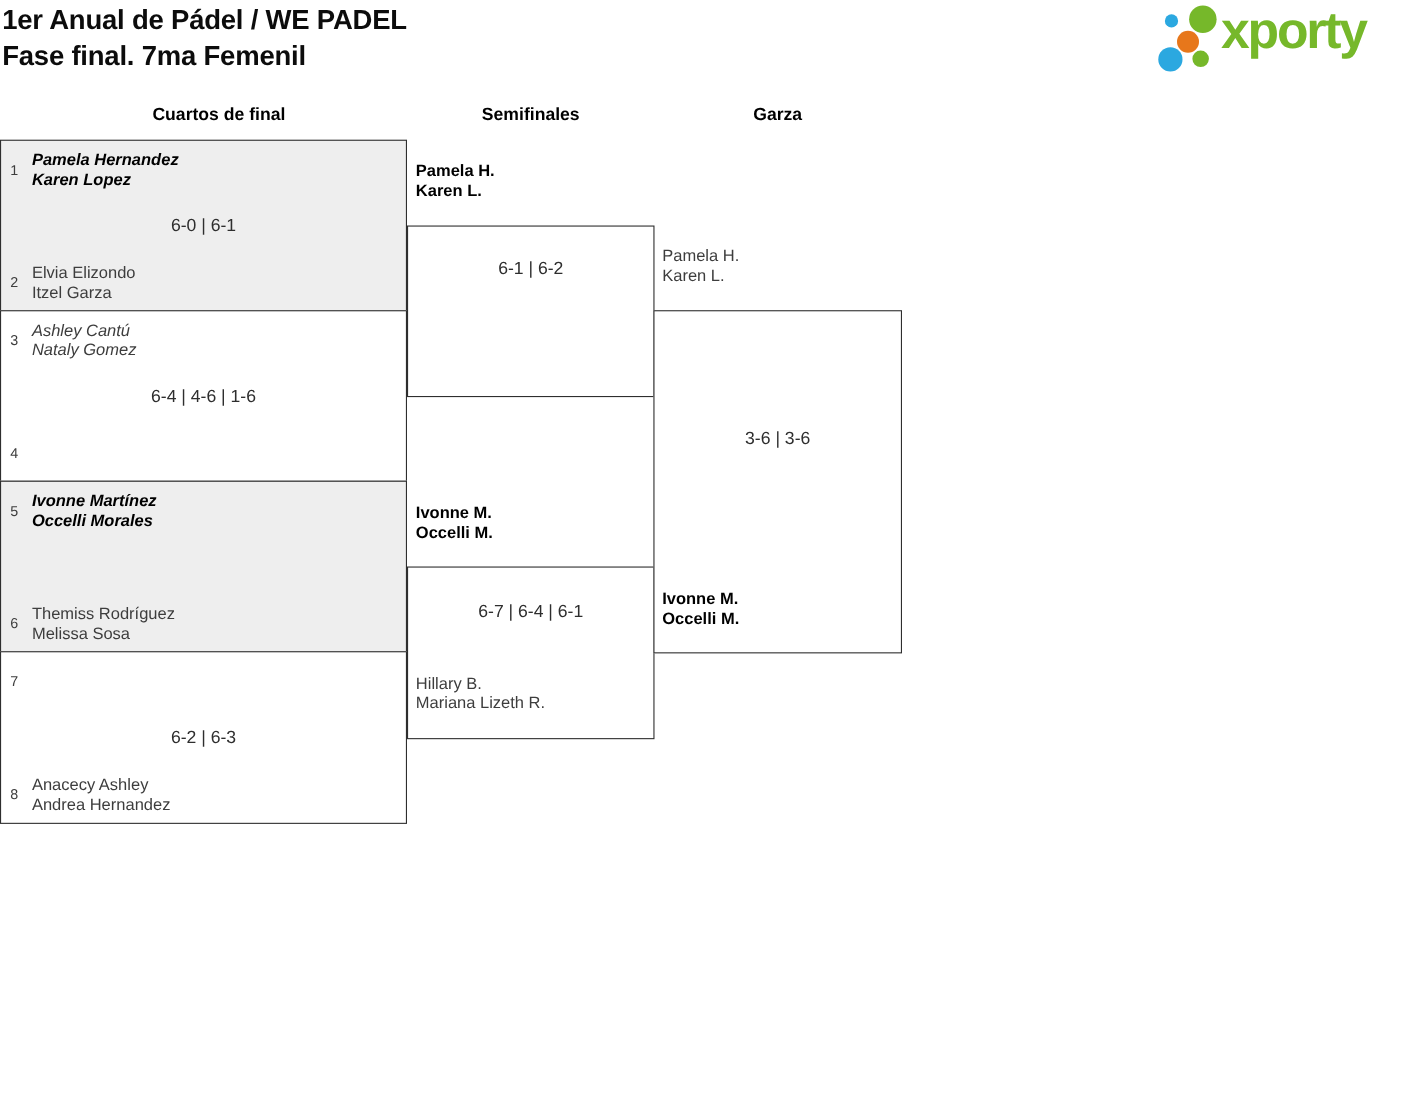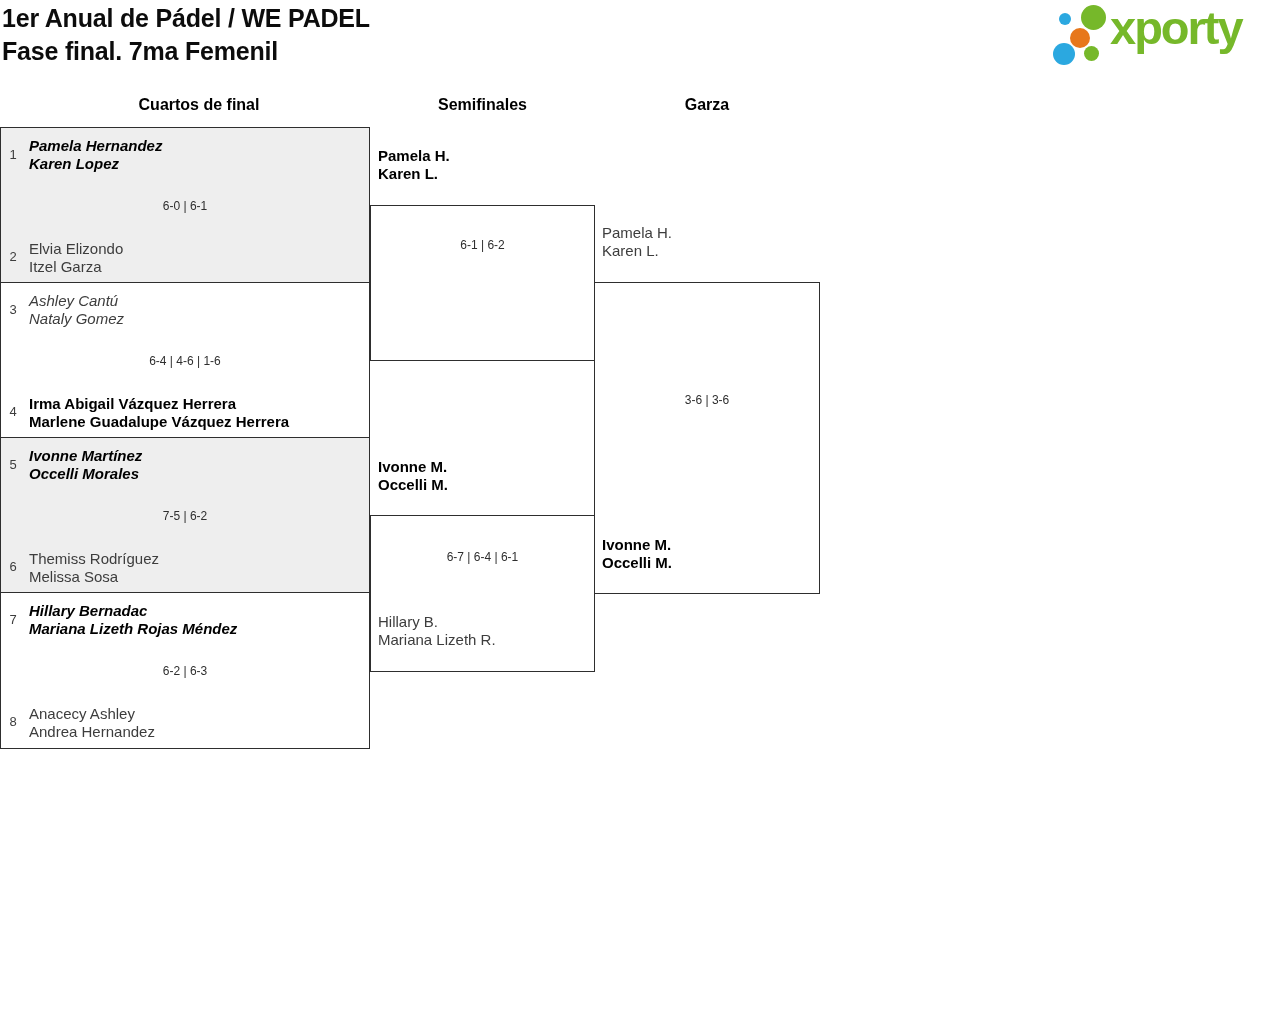--- a/index.html
+++ b/index.html
@@ -50,21 +50,21 @@
   
   .team{font-size:15px;line-height:18px;color:var(--loser);font-weight:400;white-space:nowrap;}
   .team.winner{font-weight:700;color:#000;}
   .qf .team{position:absolute;left:28px;}
   .qf .team-top{top:9px;font-style:italic;}
   .qf .team-bottom{top:112px;}
   .seed{position:absolute;left:2px;width:20px;text-align:center;font-size:13px;
         line-height:16px;color:var(--loser);}
   .seed-top{top:19px;}
   .seed-bottom{top:121px;}
-  .score{position:absolute;font-size:12px;line-height:18px;color:#2e2e2e;text-align:center;}
+  .score{position:absolute;font-size:16px;line-height:18px;color:#2e2e2e;text-align:center;}
   .qf .score{left:0;right:0;top:69px;}
   .score-sf{left:370px;width:225px;}
   .score-f{left:594px;width:226px;}
   .float-team{position:absolute;}
 </style>
 </head>
 <body>
 
 <div class="page">
 
@@ -100,47 +100,38 @@
     <div class="seed seed-bottom">2</div>
   </div>
 
   <div class="match-box qf qf2">
     <div class="seed seed-top">3</div>
     <div class="team team-top">
       <div>Ashley Cantú</div>
       <div>Nataly Gomez</div>
     </div>
     <div class="score">6-4 | 4-6 | 1-6</div>
-    <div class="team team-bottom winner">
-      <div>Irma Abigail Vázquez Herrera</div>
-      <div>Marlene Guadalupe Vázquez Herrera</div>
-    </div>
     <div class="seed seed-bottom">4</div>
   </div>
 
   <div class="match-box qf qf3 shaded">
     <div class="seed seed-top">5</div>
     <div class="team team-top winner">
       <div>Ivonne Martínez</div>
       <div>Occelli Morales</div>
     </div>
-    <div class="score">7-5 | 6-2</div>
     <div class="team team-bottom">
       <div>Themiss Rodríguez</div>
       <div>Melissa Sosa</div>
     </div>
     <div class="seed seed-bottom">6</div>
   </div>
 
   <div class="match-box qf qf4">
     <div class="seed seed-top">7</div>
-    <div class="team team-top winner">
-      <div>Hillary Bernadac</div>
-      <div>Mariana Lizeth Rojas Méndez</div>
-    </div>
     <div class="score">6-2 | 6-3</div>
     <div class="team team-bottom">
       <div>Anacecy Ashley</div>
       <div>Andrea Hernandez</div>
     </div>
     <div class="seed seed-bottom">8</div>
   </div>
 
   <div class="match-box sf sf1"></div>
   <div class="float-team team winner" style="left:378px;top:147px;">

